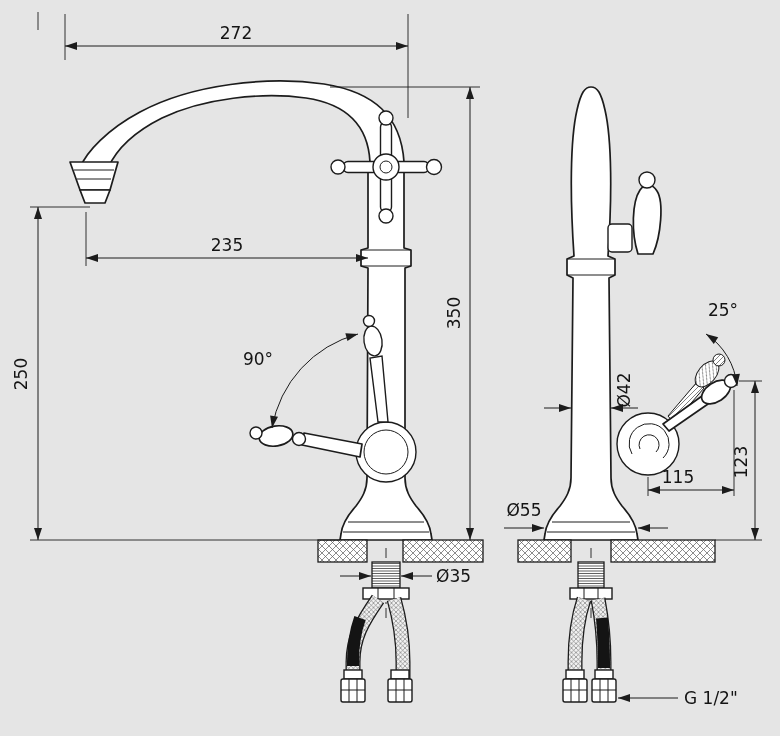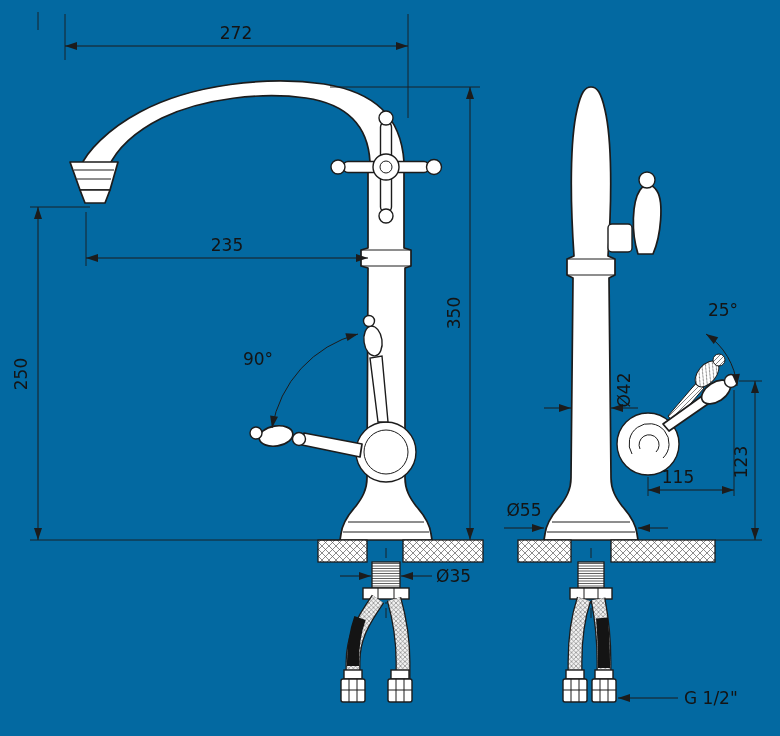--- a/index.html
+++ b/index.html
@@ -1,17 +1,17 @@
 <!DOCTYPE html>
 <html><head>
 <meta charset="utf-8">
 <title>Technical Drawing</title>
 <style>
   html,body{margin:0;padding:0;background:#ffffff;}
-  .sheet{width:780px;height:736px;background:#0369a1;overflow:hidden;}
+  .sheet{width:780px;height:736px;background:#e5e5e5;overflow:hidden;}
   svg{display:block;font-family:"DejaVu Sans",sans-serif;}
   .ol{fill:#ffffff;stroke:#1c1c1c;stroke-width:1.7;stroke-linejoin:round;}
   .detail{fill:none;stroke:#1c1c1c;stroke-width:1;}
   .dim{fill:none;stroke:#1c1c1c;stroke-width:1;}
   .ext{fill:none;stroke:#1c1c1c;stroke-width:0.9;}
   .cl{fill:none;stroke:#1c1c1c;stroke-width:0.9;stroke-dasharray:10 4 2 4;}
   .dimtext{font-size:17px;fill:#141414;}
   .slab{fill:url(#hatch);stroke:#1c1c1c;stroke-width:1.3;}
   .ghost{fill:url(#ghostHatch);stroke:#1c1c1c;stroke-width:1;}
   .white{fill:#ffffff;stroke:#1c1c1c;stroke-width:1.4;}

